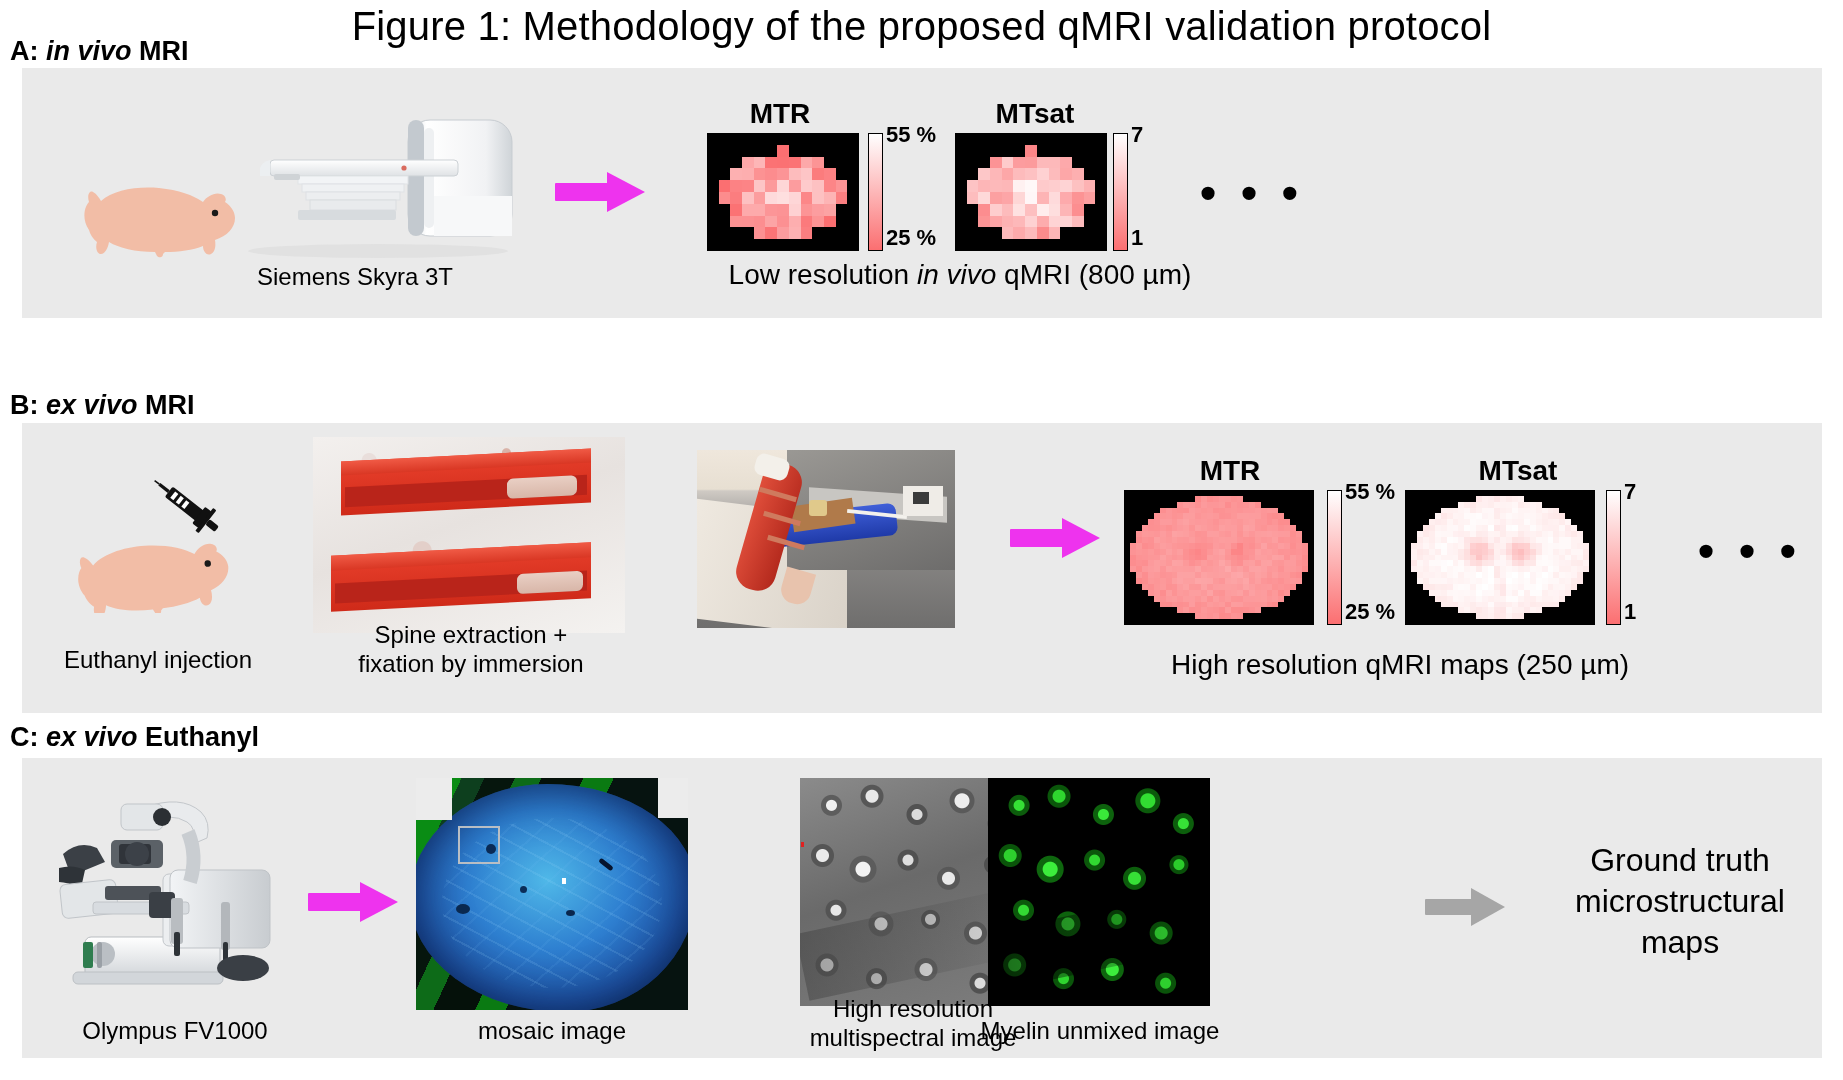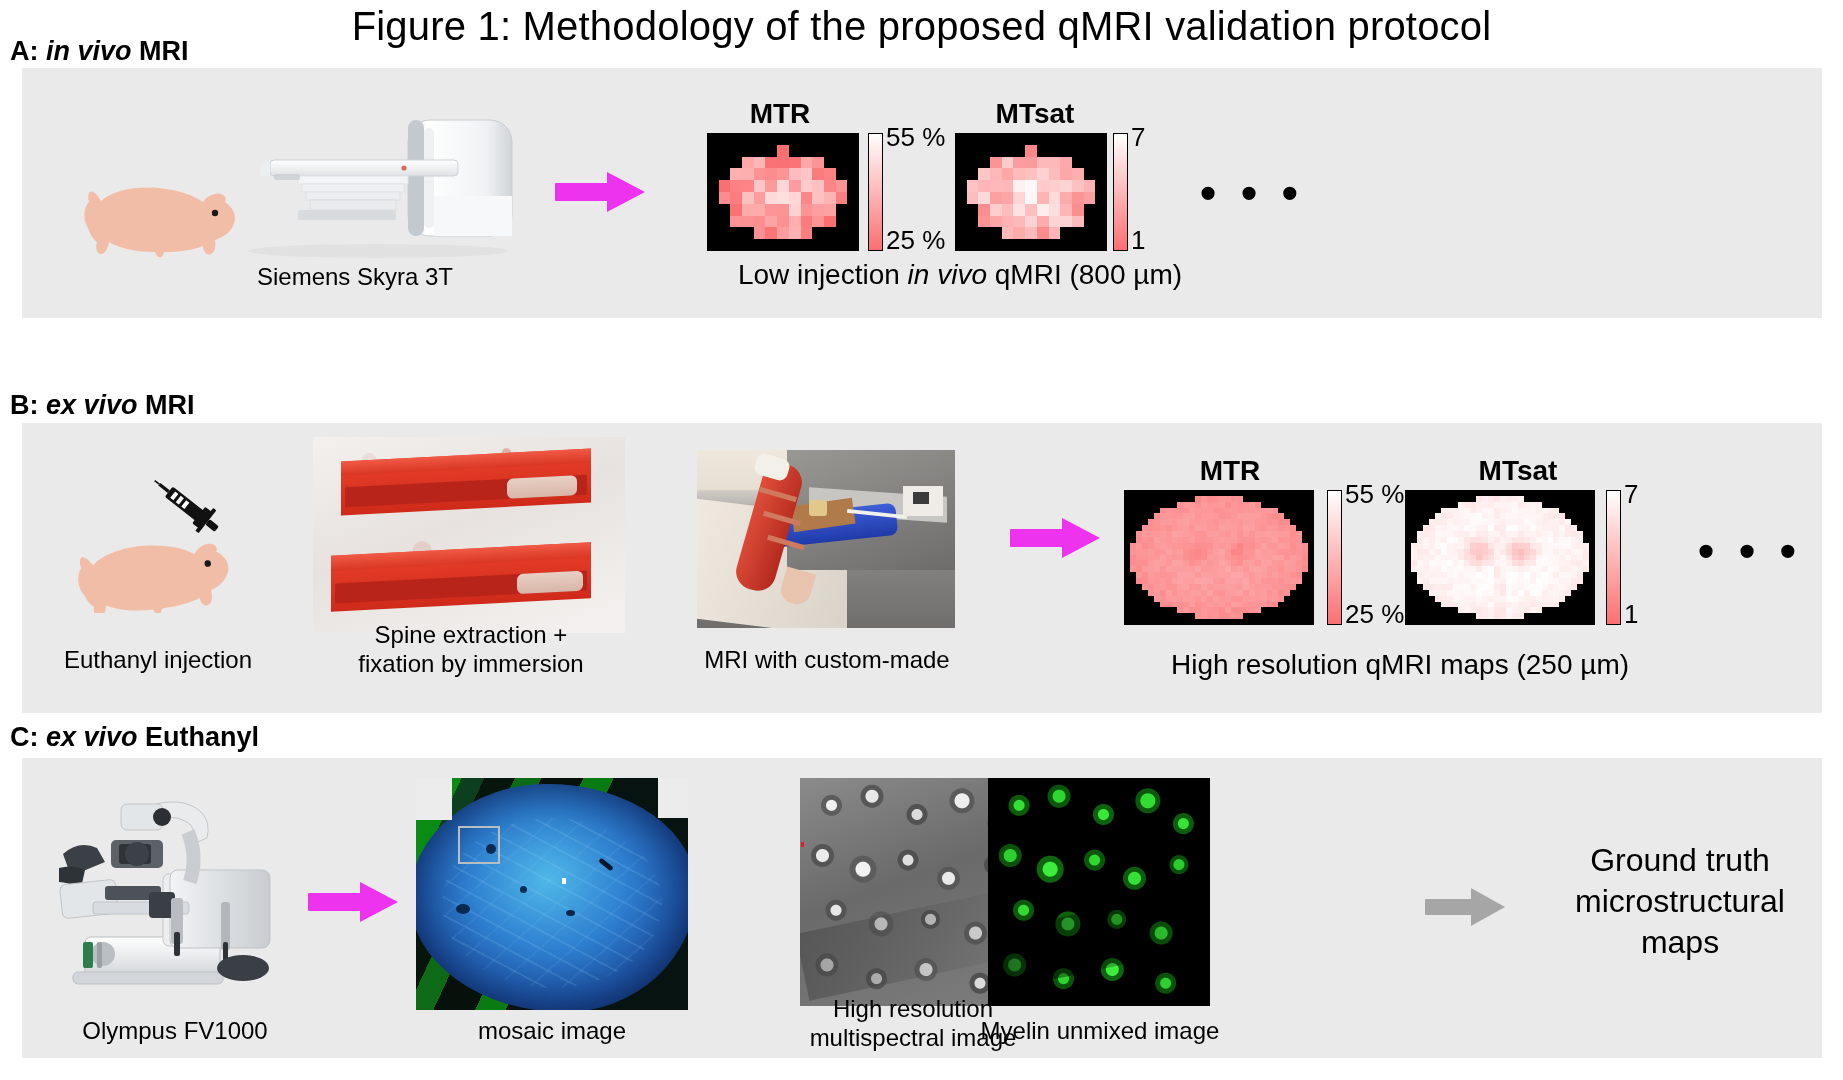--- a/index.html
+++ b/index.html
@@ -21,21 +21,21 @@
   
   .arrow{position:absolute;}
   .arrow .shaft{position:absolute;left:0;top:50%;transform:translateY(-50%);height:18px;border-radius:1px;}
   .arrow .head{position:absolute;top:50%;transform:translateY(-50%);width:0;height:0;border-top:20px solid transparent;border-bottom:20px solid transparent;}
 
   
   .dots{position:absolute;font-size:46px;font-weight:bold;letter-spacing:6px;line-height:1;}
 
   
   .cbar{position:absolute;border:1.5px solid #000;box-sizing:border-box;}
-  .cbar-lab{position:absolute;font-size:26px;font-weight:normal;white-space:nowrap;text-align:center;}
+  .cbar-lab{position:absolute;font-size:22px;font-weight:bold;white-space:nowrap;text-align:center;}
 
   
   .qmap{position:absolute;background:#000;overflow:hidden;display:grid;}
   .qmap i{display:block;}
 
   
   .pig{position:absolute;}
 
   
   .scanner{position:absolute;}
@@ -383,21 +383,21 @@
     <i style="background:#000"></i>
   </div>
 <div class="cbar" style="left:1113px;top:133px;width:15px;height:118px;background:linear-gradient(to bottom,#ffffff,#fdb0b1 55%,#fb6f71);"></div>
 <div class="cbar-lab" style="left:1131px;top:122px;">7</div>
 <div class="cbar-lab" style="left:1131px;top:225px;">1</div>
 
 <div class="dots" style="left:1200px;top:170px;">• • •</div>
 
 <div class="caption" style="left:215px;top:262px;width:280px;">Siemens Skyra 3T</div>
 <div class="caption big" style="left:600px;top:258px;width:720px;">
-  <span>Low injection </span><span class="it">in vivo</span><span> qMRI (800 µm)</span>
+  <span>Low resolution </span><span class="it">in vivo</span><span> qMRI (800 µm)</span>
 </div>
 
 <div class="panel-label" style="left:10px;top:390px;">
   <span>B: </span><span class="it">ex vivo</span><span> MRI</span>
 </div>
 
 <div class="panel" id="panelB" style="left:22px;top:423px;width:1800px;height:290px;"></div>
 
 <svg class="pig" style="left:68px;top:525px;" width="175" height="88" viewBox="0 0 175 88">
   <g transform="rotate(-7 87 44)">
@@ -1942,21 +1942,20 @@
 <div class="cbar-lab" style="left:1624px;top:599px;">1</div>
 
 <div class="dots" style="left:1698px;top:528px;">• • •</div>
 
 <div class="caption" style="left:18px;top:645px;width:280px;">Euthanyl injection</div>
 <div class="caption" style="left:318px;top:620px;width:306px;">
   <div>Spine extraction +</div>
   <div>fixation by immersion</div>
 </div>
 <div class="caption" style="left:672px;top:645px;width:310px;">
-  <div>MRI with custom-made</div>
 </div>
 <div class="caption big" style="left:1080px;top:648px;width:640px;">High resolution qMRI maps (250 µm)</div>
 
 <div class="panel-label" style="left:10px;top:722px;">
   <span>C: </span><span class="it">ex vivo</span><span> Euthanyl</span>
 </div>
 
 <div class="panel" id="panelC" style="left:22px;top:758px;width:1800px;height:300px;"></div>
 
 <svg class="micro" style="left:45px;top:782px;" width="250" height="210" viewBox="0 0 250 210">

